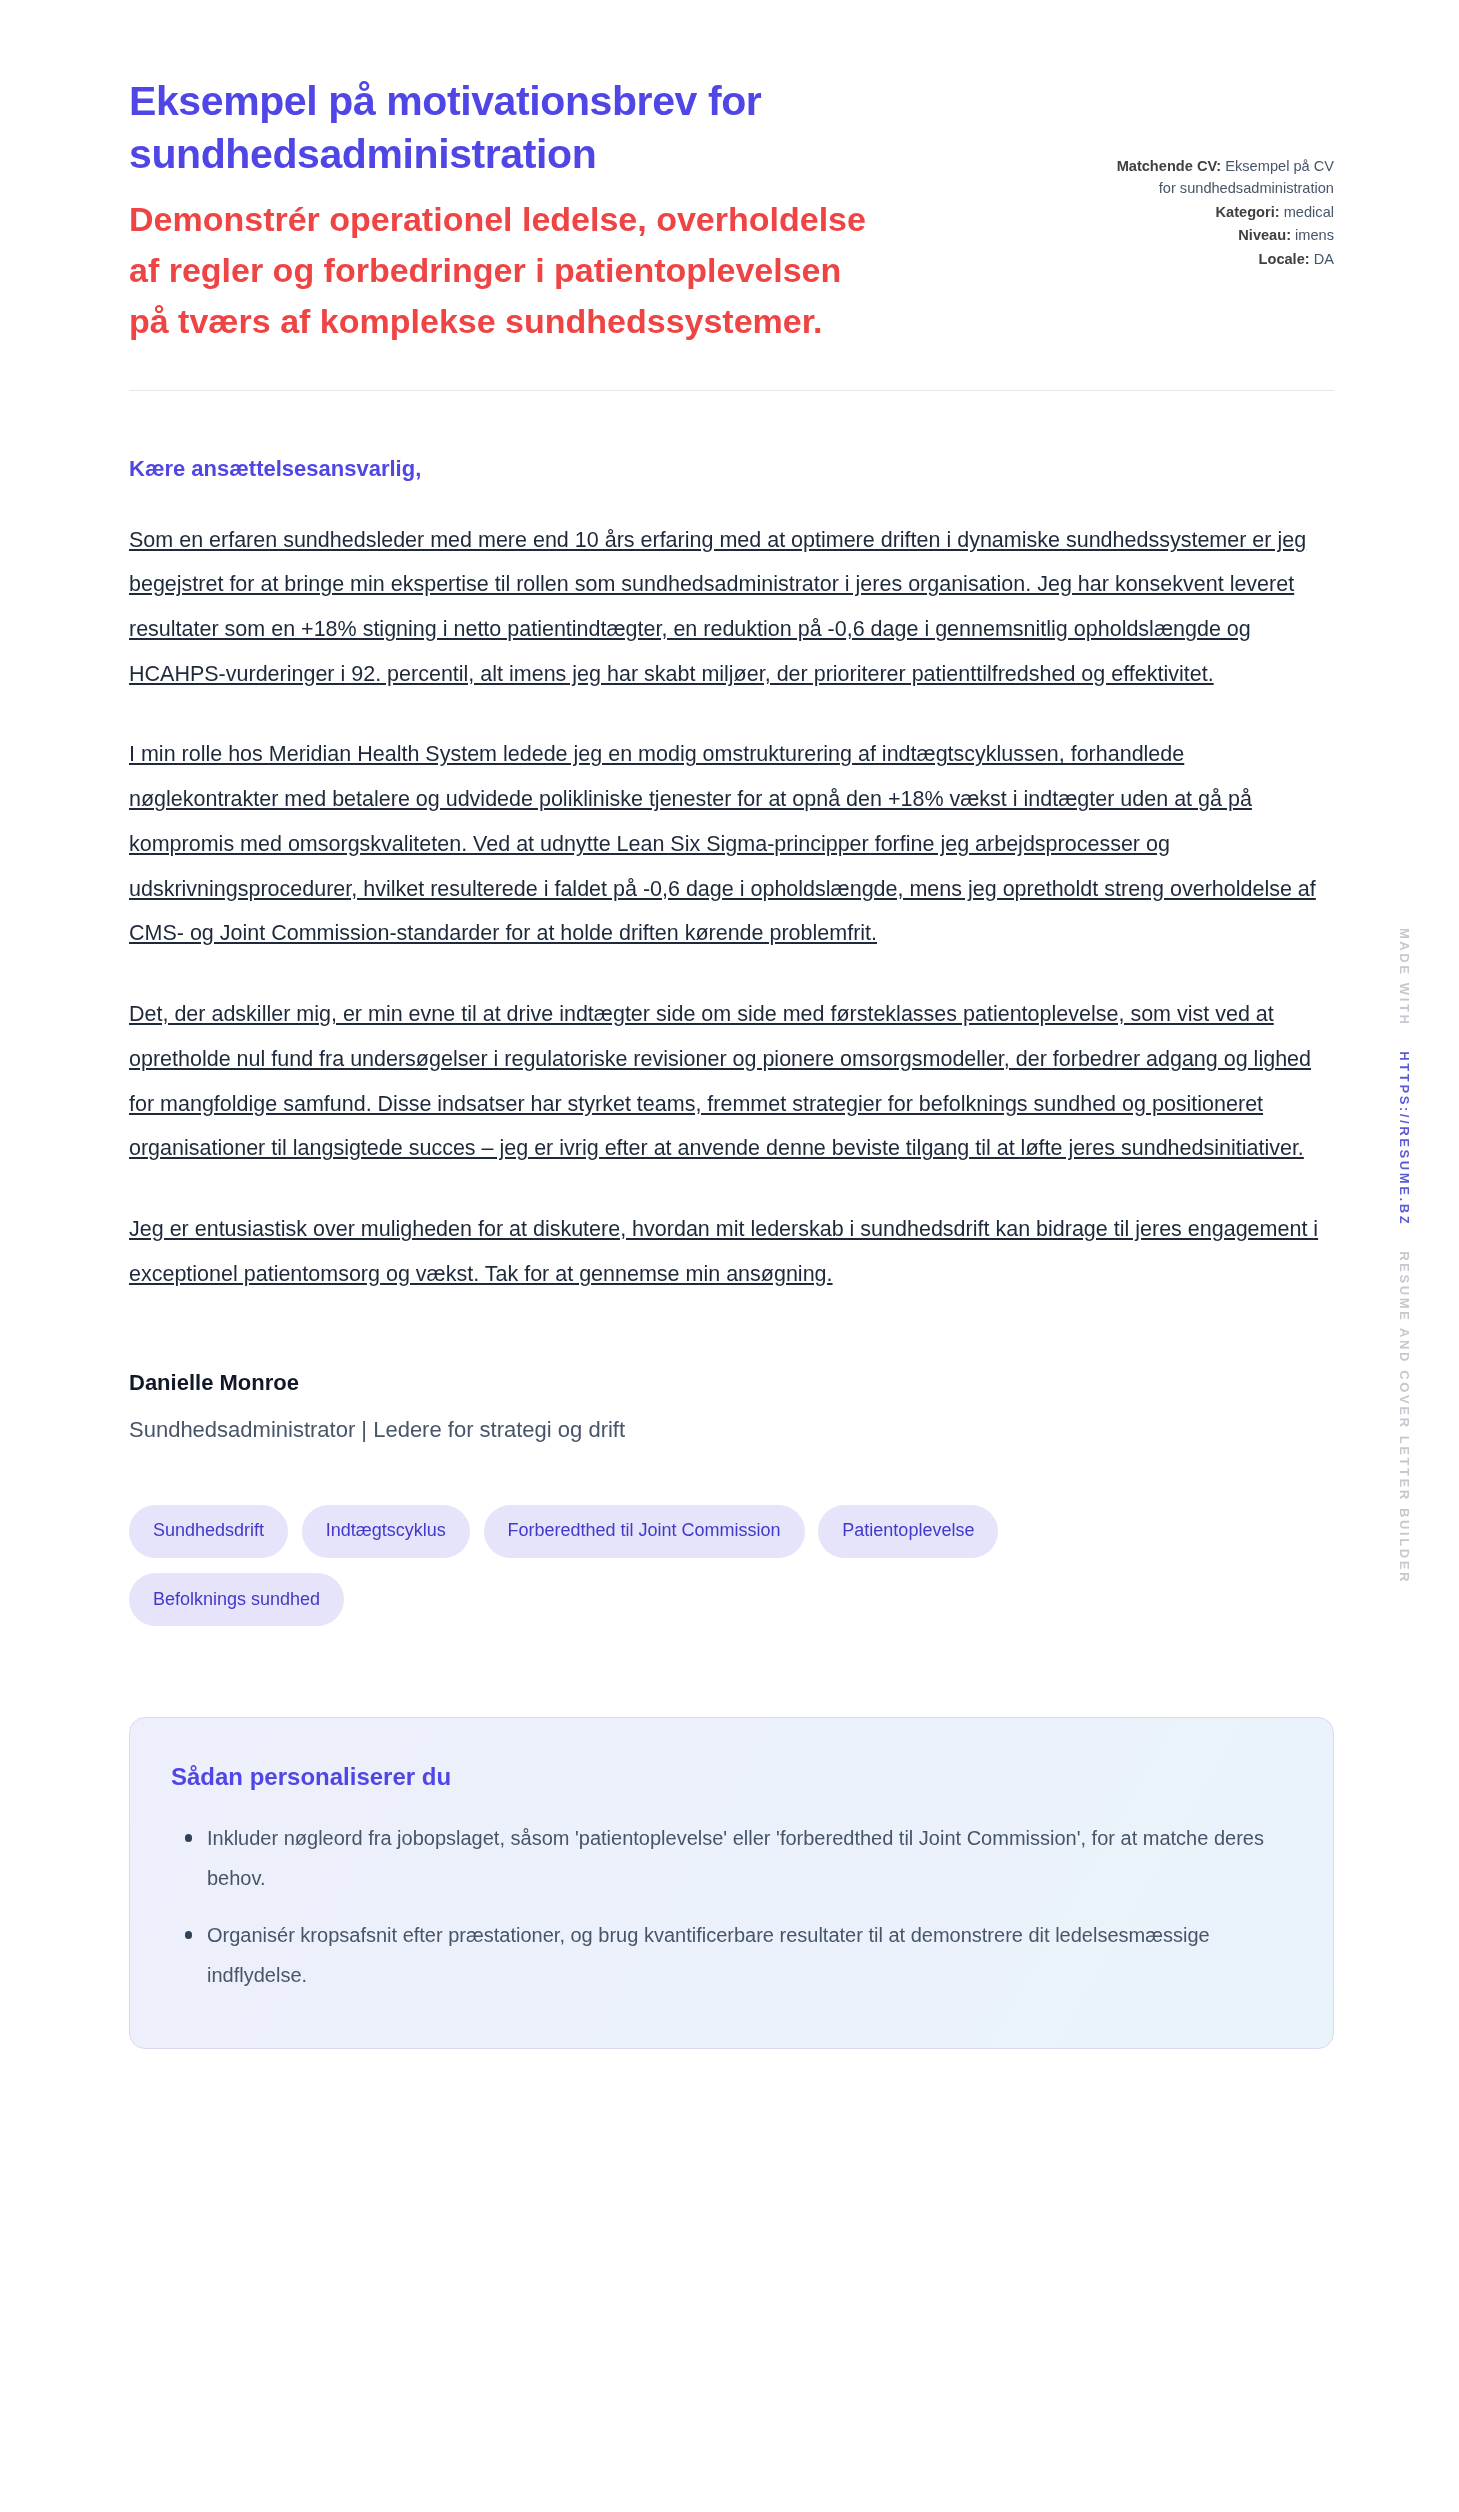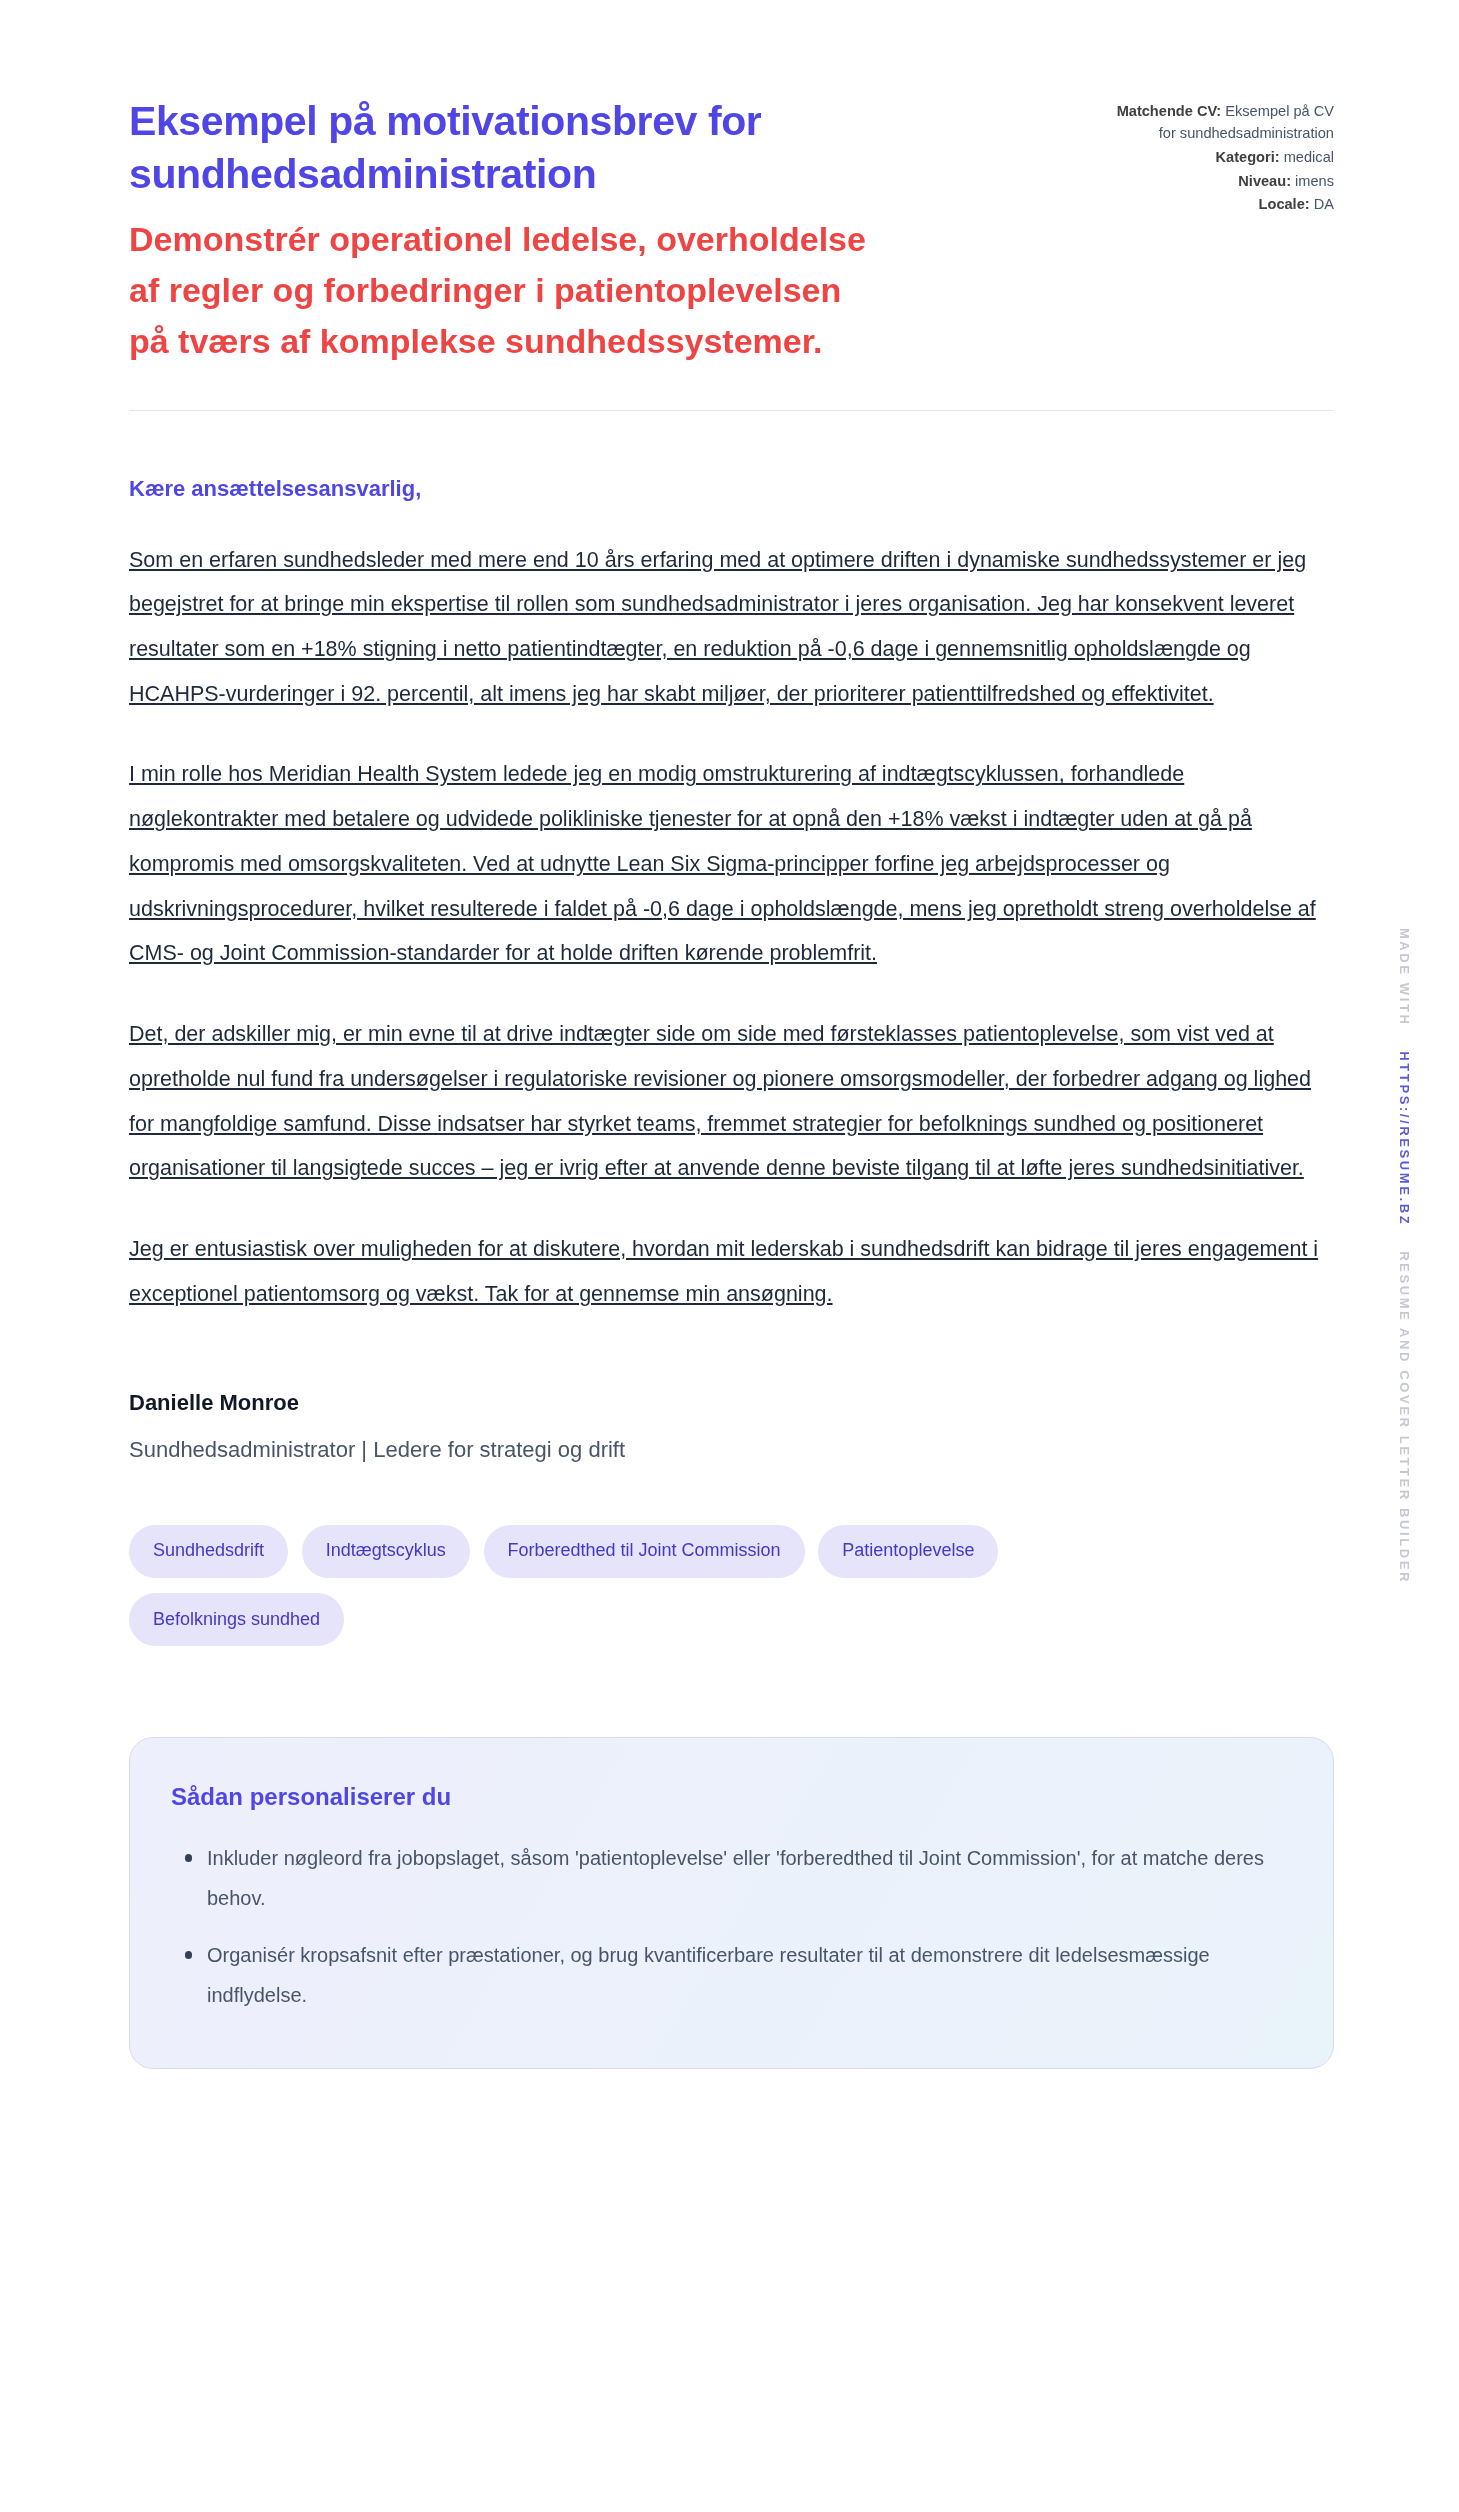--- a/index.html
+++ b/index.html
@@ -18,22 +18,22 @@
   }
   .content {
     width: 1205px;
     margin-left: 129px;
   }
 
   
   .header {
     display: flex;
     justify-content: space-between;
-    align-items: flex-start;
-    padding-top: 95px;
+    align-items: center;
+    padding-top: 75px;
   }
   .page-title {
     margin: 0;
     max-width: 824px;
     font-size: 41px;
     line-height: 1.3;
     font-weight: 700;
     letter-spacing: -0.4px;
     color: #4f46e5;
   }
@@ -110,21 +110,21 @@
     padding: 15.5px 24px;
     border-radius: 858px;
     white-space: nowrap;
   }
 
   
   .tips-card {
     margin-top: 91px;
     background: linear-gradient(120deg, #eeeffc 0%, #e9f3fa 100%);
     border: 0.9px solid #ddd8f1;
-    border-radius: 24px;
+    border-radius: 16px;
     padding: 45px 41px 36px 41px;
     box-sizing: border-box;
   }
   .tips-heading {
     margin: 0;
     font-size: 24px;
     font-weight: 700;
     color: #4f46e5;
   }
   .tips-list {

